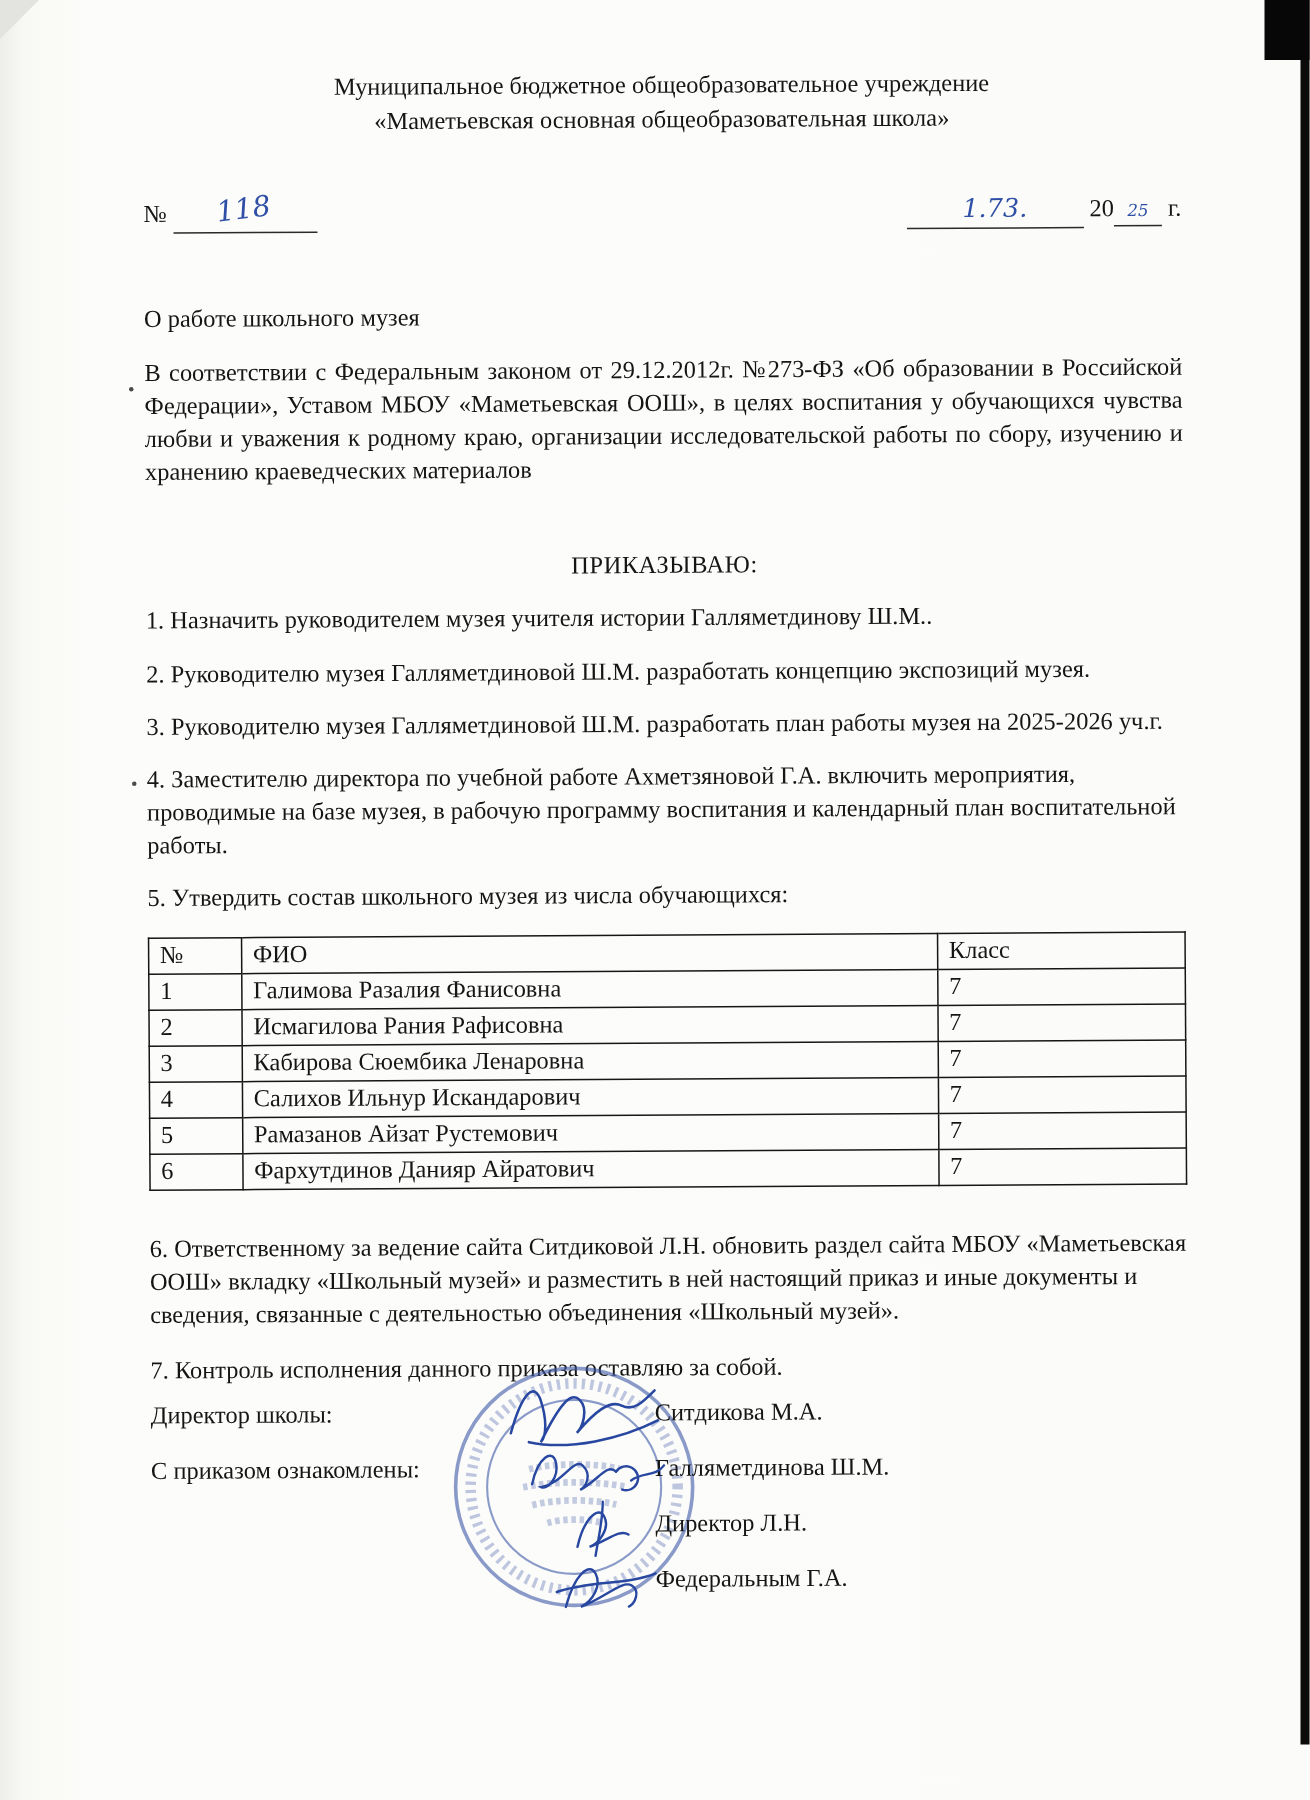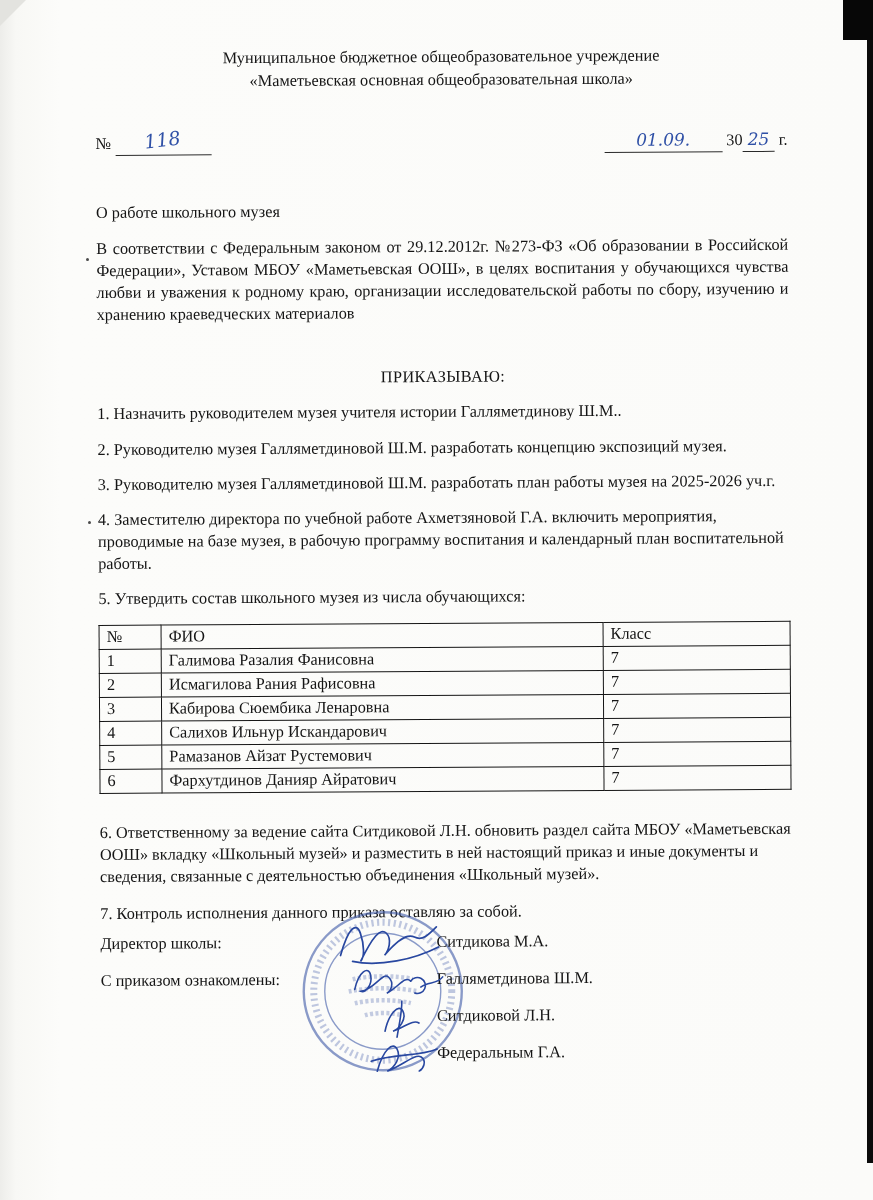--- a/index.html
+++ b/index.html
@@ -34,40 +34,40 @@
   .org div { line-height: 1.4; }
 
   .meta-row { display: flex; justify-content: space-between; align-items: baseline; margin-top: 36px; }
   .hand { font-family: "DejaVu Serif", serif; font-style: italic; color: #2f50a6; }
   .hw-line { display: inline-block; border-bottom: 1.3px solid #2a2a2a; text-align: center; }
   .num-line { width: 96px; }
   .num-line .hand { display: inline-block; font-size: 19px; transform: rotate(-7deg) translateY(-2px); }
   .date-line { width: 118px; }
   .date-line .hand { font-size: 17px; }
   .year-line { width: 32px; }
-  .year-line .hand { font-size: 17px; margin-top: 22px; }
+  .year-line .hand { font-size: 11px; margin-top: 22px; }
   .date-group span { vertical-align: baseline; }
 
   .subject { margin-top: 46px; }
   .preamble { margin-top: 13px; text-align: justify; }
   .order-heading { margin-top: 42px; text-align: center; letter-spacing: 0.4px; }
   .order-item { margin-top: 13px; }
 
   table.members {
     margin-top: 15px; width: 100%;
     border-collapse: collapse;
   }
   table.members th, table.members td {
     border: 1.5px solid #161616;
     font-weight: normal; text-align: left;
     font-size: 16.3px; line-height: 1.28;
     padding: 1px 7px;
   }
   .col-num { width: 62px; }
-  .col-class { width: 187px; }
+  .col-class { width: 165px; }
 
   .item-six { margin-top: 28px; }
   .item-seven { margin-top: 15px; }
 
   .sig-area { position: relative; margin-top: 8px; height: 170px; }
   .sig-row { display: flex; align-items: baseline; height: 37px; position: relative; z-index: 2; }
   .sig-label { width: 336px; }
   .sig-name { }
   .stamp {
     position: absolute; left: 198px; top: -24px; width: 168px; height: 168px;
@@ -94,22 +94,22 @@
       <div>Муниципальное бюджетное общеобразовательное учреждение</div>
       <div>«Маметьевская основная общеобразовательная школа»</div>
     </div>
 
     <div class="meta-row">
       <div class="num-group">
         <span>№</span>
         <span class="hw-line num-line"><span class="hand">118</span></span>
       </div>
       <div class="date-group">
-        <span class="hw-line date-line"><span class="hand">01.09.</span></span>
-        <span>30</span><span class="hw-line year-line"><span class="hand">25</span></span>
+        <span class="hw-line date-line"><span class="hand">1.73.</span></span>
+        <span>20</span><span class="hw-line year-line"><span class="hand">25</span></span>
         <span>г.</span>
       </div>
     </div>
 
     <p class="subject">О работе школьного музея</p>
 
     <p class="preamble">В соответствии с Федеральным законом от 29.12.2012г. №273-ФЗ «Об образовании в Российской Федерации», Уставом МБОУ «Маметьевская ООШ», в целях воспитания у обучающихся чувства любви и уважения к родному краю, организации исследовательской работы по сбору, изучению и хранению краеведческих материалов</p>
 
     <p class="order-heading">ПРИКАЗЫВАЮ:</p>
 
@@ -181,21 +181,21 @@
       <div class="sig-row">
         <span class="sig-label">Директор школы:</span>
         <span class="sig-name">Ситдикова М.А.</span>
       </div>
       <div class="sig-row">
         <span class="sig-label">С приказом ознакомлены:</span>
         <span class="sig-name">Галляметдинова Ш.М.</span>
       </div>
       <div class="sig-row">
         <span class="sig-label"></span>
-        <span class="sig-name">Ситдиковой Л.Н.</span>
+        <span class="sig-name">Директор Л.Н.</span>
       </div>
       <div class="sig-row">
         <span class="sig-label"></span>
         <span class="sig-name">Федеральным Г.А.</span>
       </div>
 
       <svg class="sig-svg sig-1" viewBox="0 0 112 50">
         <g fill="none" stroke="#2847a0" stroke-width="1.7" stroke-linecap="round">
           <path d="M8,38 C16,10 24,4 28,16 C32,28 32,40 28,44 C40,20 48,10 54,16 C60,22 56,34 52,38 C64,24 74,16 82,20 C90,24 96,18 104,10"></path>
           <path d="M20,44 C47,50 82,42 106,30"></path>

